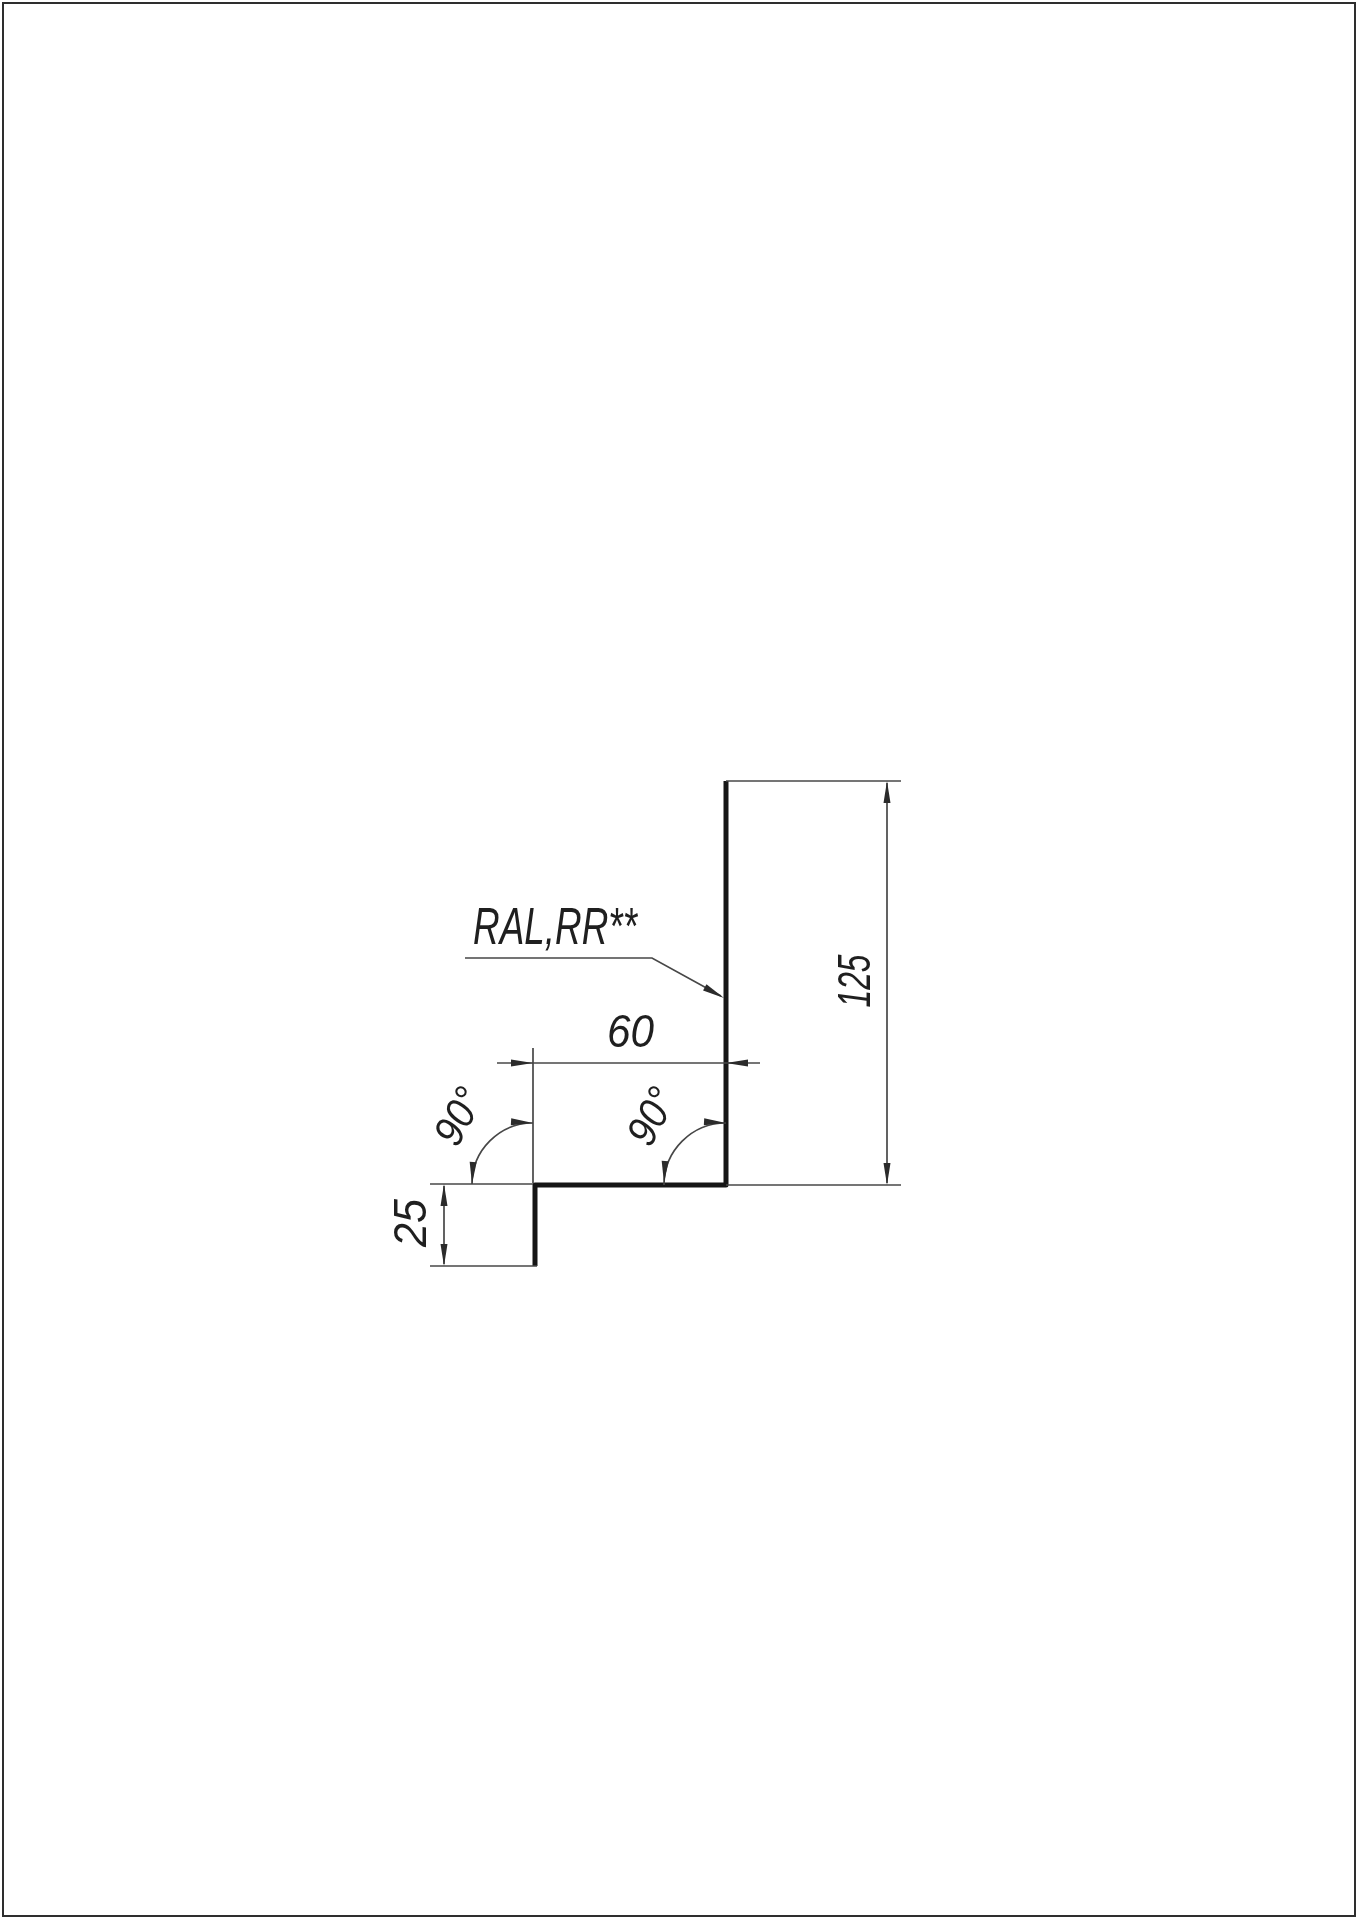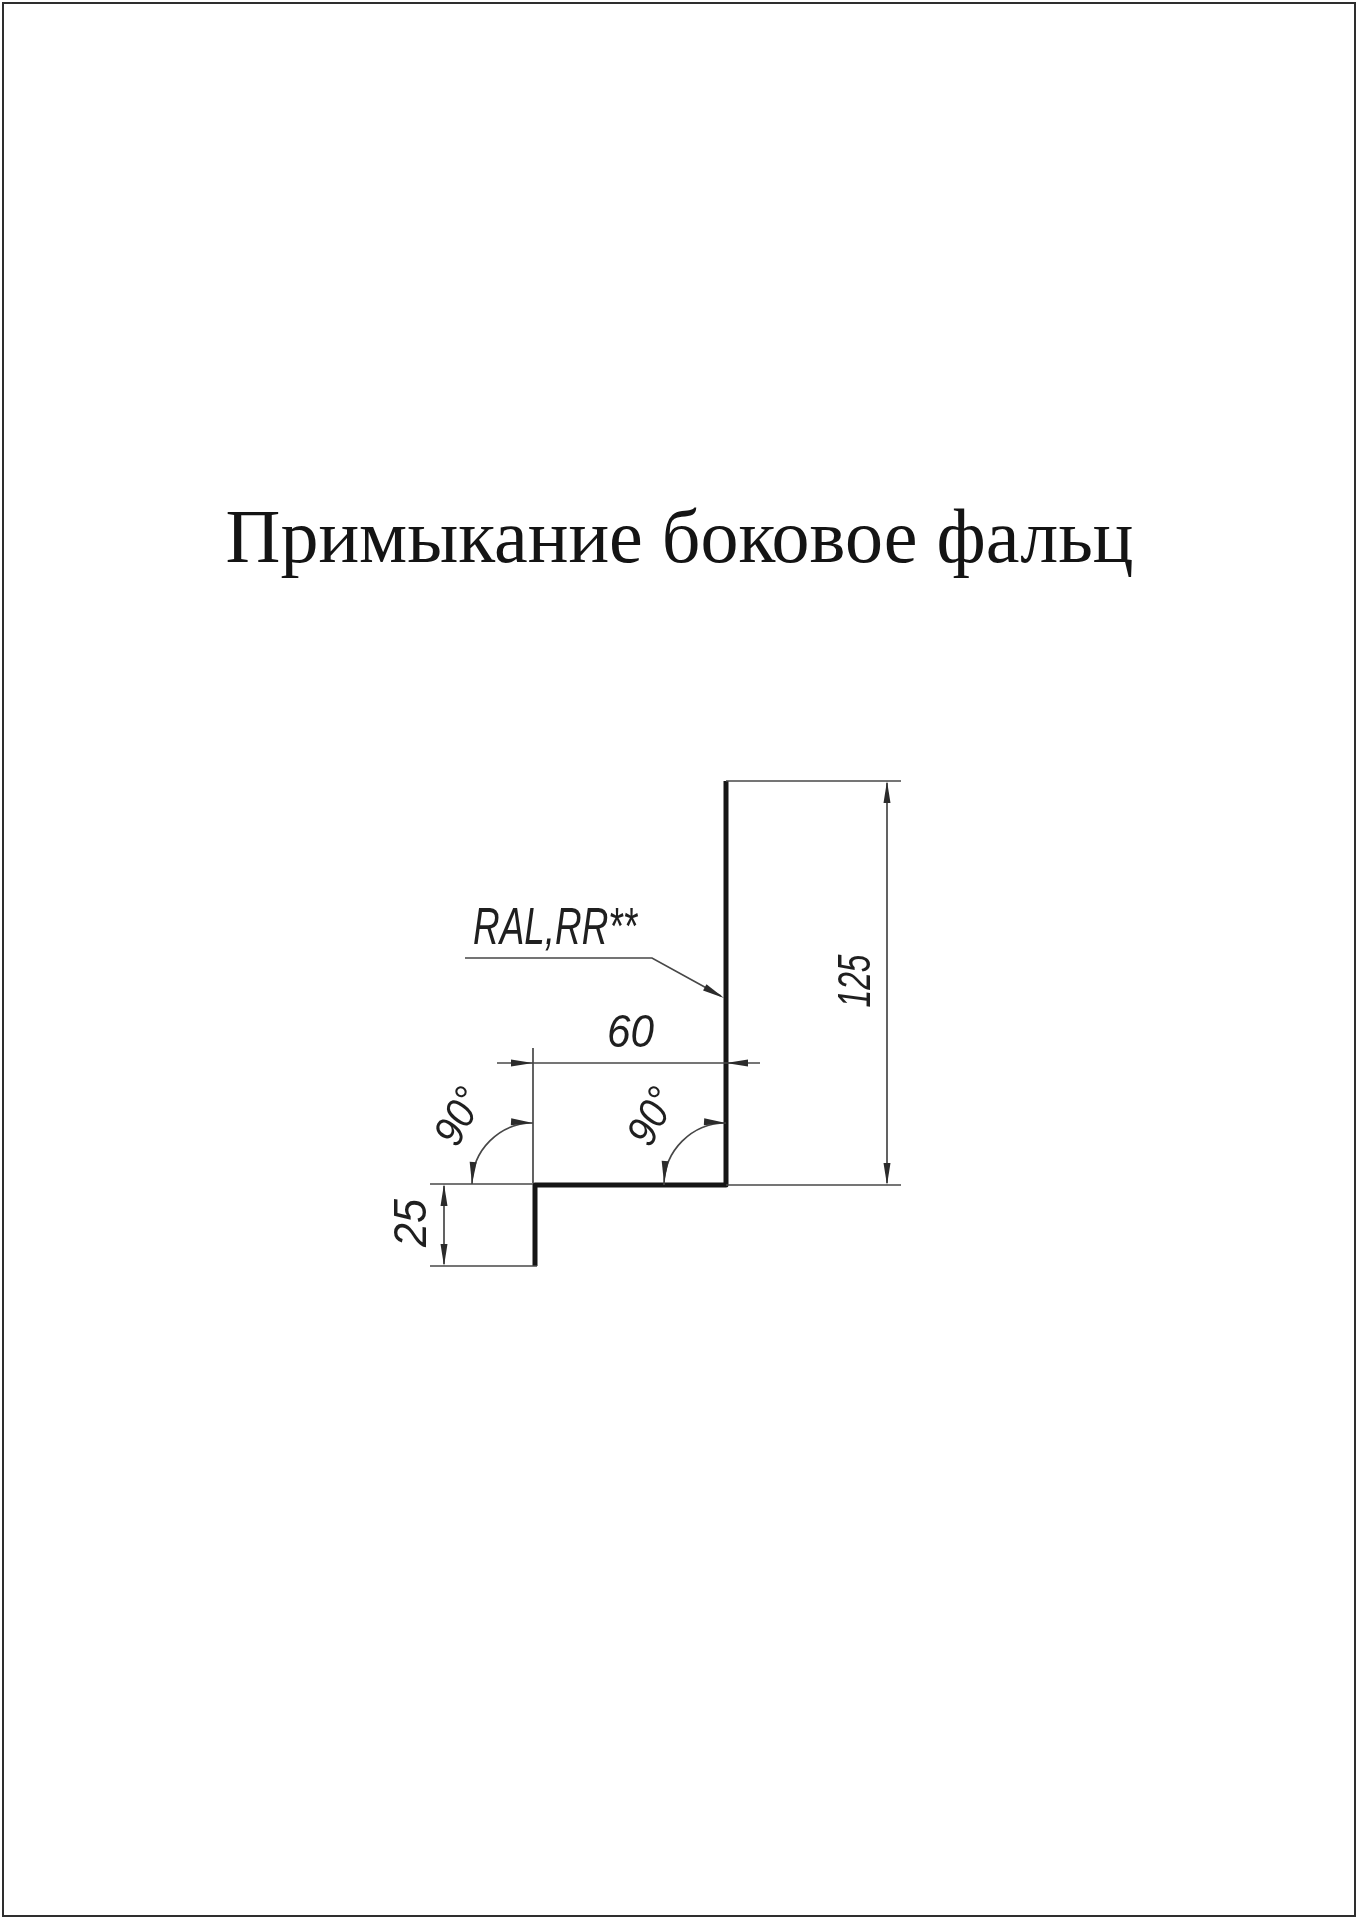--- a/index.html
+++ b/index.html
@@ -42,21 +42,20 @@
     fill: #1f1f1f;
   }
 </style>
 </head>
 <body>
 
 <div class="page">
 
   <div class="page-frame"></div>
 
-  <div class="page-title">Примыкание боковое фальц</div>
 
   <svg class="drawing" width="1359" height="1920" viewBox="0 0 1359 1920">
 
     <g class="profile-stroke" fill="none" stroke-width="5" stroke-linejoin="round" stroke-linecap="butt" stroke="#161616">
       <path d="M 726 781 L 726 1185 L 535 1185 L 535 1266"></path>
     </g>
 
     <g class="dim-stroke" fill="none" stroke-width="1.7" stroke-linecap="butt" stroke="#474747">
       <path d="M 726 781 H 901"></path>
       <path d="M 726 1185 H 901"></path>

